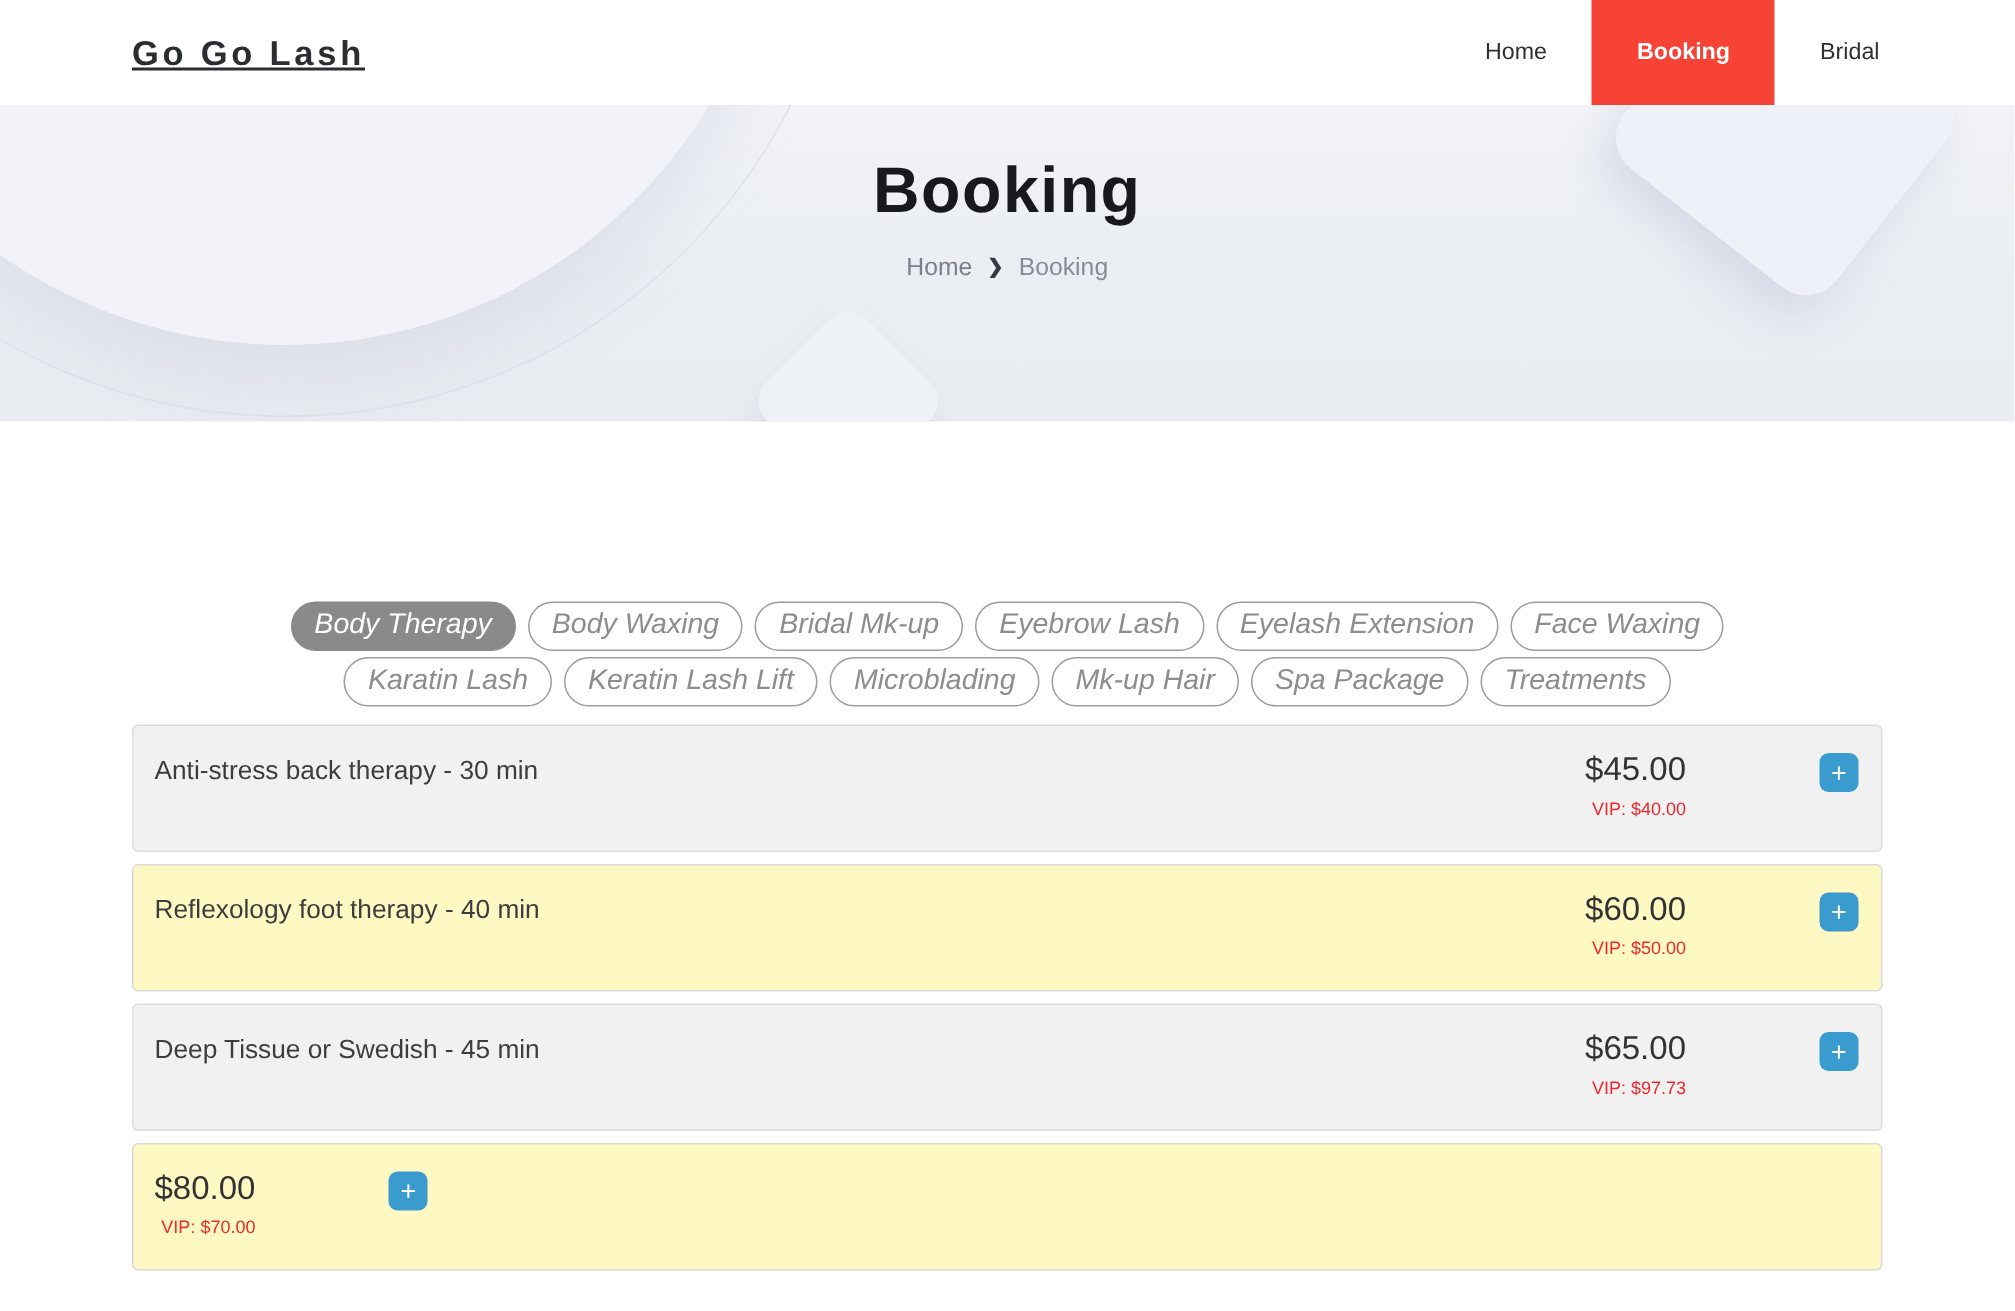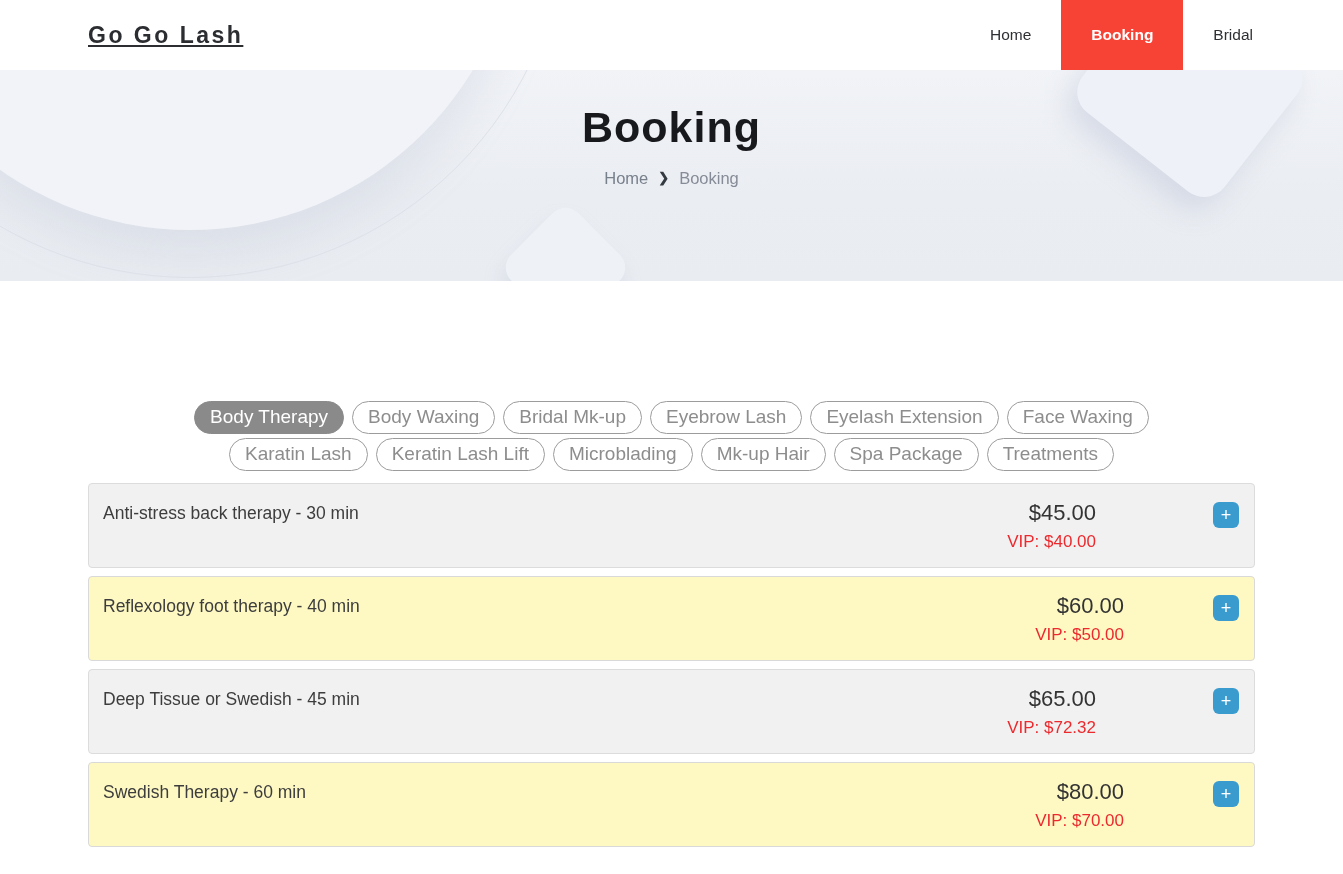--- a/index.html
+++ b/index.html
@@ -74,35 +74,36 @@
   .filters {
     margin:120px auto 0; max-width:1100px;
     display:flex; flex-wrap:wrap; justify-content:center;
     gap:4px 8px;
   }
   .pill {
     height:33px; line-height:30px; padding:0 15px;
     border:1px solid #9c9c9c; border-radius:17px;
     color:#8d8d8d; font-size:19px; cursor:pointer; white-space:nowrap;
     background:#ffffff;
+    font-style:italic;
   }
   .pill.active { color:#ffffff; border-color:#8a8a8a; }
 
   
   .services { width:1167px; margin:12px auto 0; }
   .service-row {
     display:flex; align-items:flex-start;
     height:85px; margin-bottom:8px; padding:16px 15px 0 14px;
     background:#fef9c3; border:1px solid #d9d9d9; border-radius:4px;
   }
-  .service-row.shaded { background:#f1f1f1; border-color:#dcdcdc;gap:28px; }
+  .service-row.shaded { background:#f1f1f1; border-color:#dcdcdc; }
   .service-name { flex:1; font-size:17.5px; color:#3d3d3d; padding-top:3px; }
   .price-stack { text-align:right; margin-right:89px; }
   .price { font-size:22px; color:#333333; }
-  .vip { font-size:17px; margin-top:6px; }
+  .vip { font-size:12px; margin-top:6px; }
   .add-btn {
     width:26px; height:26px; border:none; border-radius:6px;
     color:#ffffff; font-size:18px; line-height:24px; text-align:center;
     cursor:pointer; padding:0; margin-top:2px;
     font-family:"Liberation Sans", sans-serif;
   }
 </style>
 </head>
 <body>
 
@@ -157,26 +158,25 @@
         <div class="price-stack">
           <div class="price">$60.00</div>
           <div class="vip" style="color: rgb(236, 42, 46);">VIP: $50.00</div>
         </div>
         <button class="add-btn" style="background: rgb(57, 155, 206);">+</button>
       </div>
       <div class="service-row shaded">
         <div class="service-name">Deep Tissue or Swedish - 45 min</div>
         <div class="price-stack">
           <div class="price">$65.00</div>
-          <div class="vip" style="color: rgb(236, 42, 46);">VIP: $72.32</div>
+          <div class="vip" style="color: rgb(236, 42, 46);">VIP: $97.73</div>
         </div>
         <button class="add-btn" style="background: rgb(57, 155, 206);">+</button>
       </div>
       <div class="service-row">
-        <div class="service-name">Swedish Therapy - 60 min</div>
         <div class="price-stack">
           <div class="price">$80.00</div>
           <div class="vip" style="color: rgb(236, 42, 46);">VIP: $70.00</div>
         </div>
         <button class="add-btn" style="background: rgb(57, 155, 206);">+</button>
       </div>
     </div>
 </main>
 
 </body></html>

